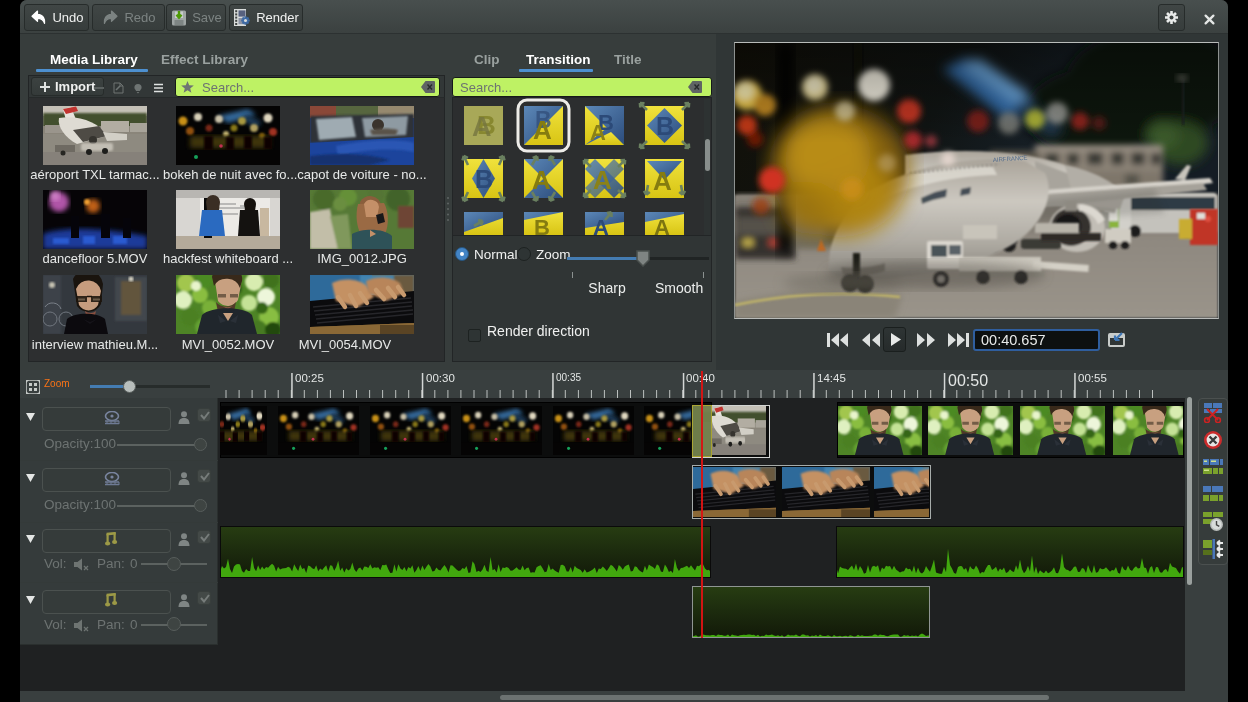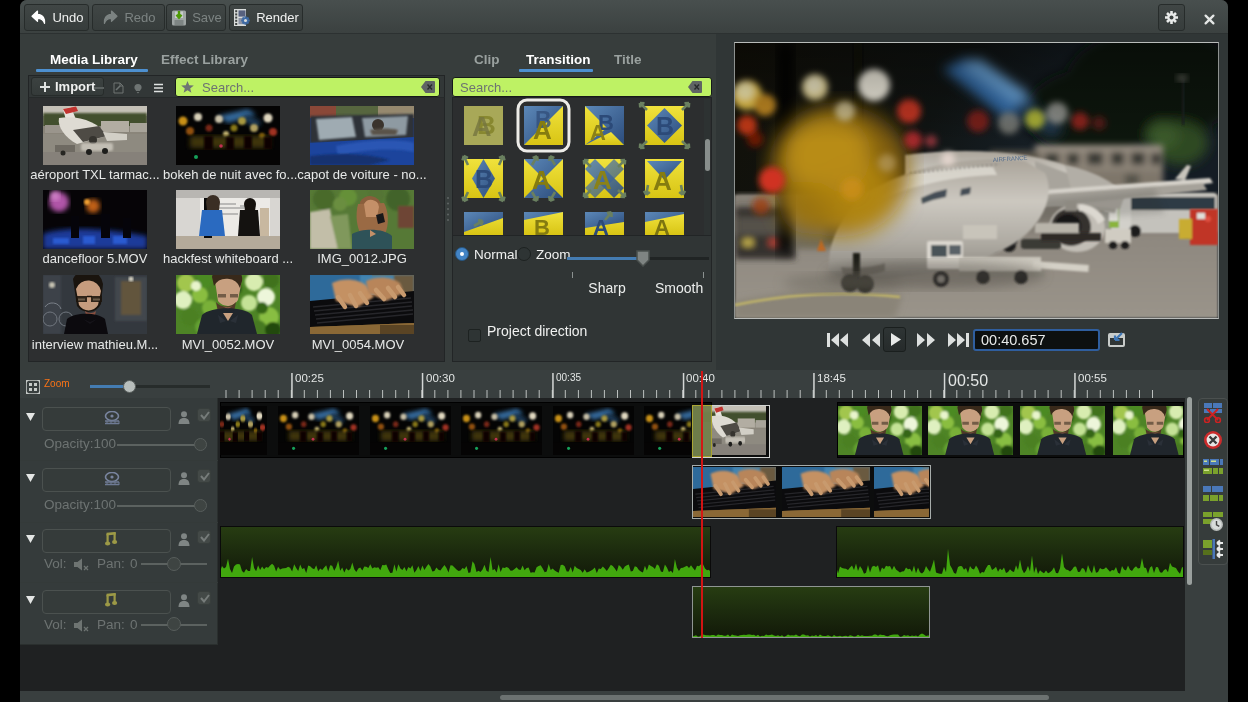--- a/index.html
+++ b/index.html
@@ -346,21 +346,21 @@
       <use href="#t-0054"></use>
     </svg>
 <div class="mlabel" style="left:30px;top:167px">aéroport TXL tarmac...</div>
 <div class="mlabel" style="left:163px;top:167px">bokeh de nuit avec fo...</div>
 <div class="mlabel" style="left:297px;top:167px">capot de voiture - no...</div>
 <div class="mlabel" style="left:30px;top:251px">dancefloor 5.MOV</div>
 <div class="mlabel" style="left:163px;top:251px">hackfest whiteboard ...</div>
 <div class="mlabel" style="left:297px;top:251px">IMG_0012.JPG</div>
 <div class="mlabel" style="left:30px;top:337px">interview mathieu.M...</div>
 <div class="mlabel" style="left:163px;top:337px">MVI_0052.MOV</div>
-<div class="mlabel" style="left:293px;top:337px">MVI_0054.MOV</div>
+<div class="mlabel" style="left:280px;top:337px">MVI_0054.MOV</div>
 
 <div id="mpanel"></div>
 <div id="mlower"></div>
 <div class="tab" style="left:474px;top:52px">Clip</div>
 <div class="tab act" style="left:526px;top:52px">Transition</div>
 <div class="tabline" style="left:519px;top:69px;width:74px"></div>
 <div class="tab" style="left:614px;top:52px">Title</div>
 <div class="entry" style="left:452px;top:77px;width:260px;height:20px;line-height:19px;padding-left:7px">Search...</div>
 <svg class="abs" style="left:688px;top:81px" width="14" height="12" viewBox="0 0 14 12">
       <path d="M4.5 0 H13 a1 1 0 0 1 1 1 V11 a1 1 0 0 1 -1 1 H4.5 L0 6 Z" fill="#5f6564"></path>
@@ -481,21 +481,21 @@
 <div class="abs" style="left:567px;top:257px;width:72px;height:2.5px;background:#447cb2"></div>
 <div class="abs" style="left:645px;top:257px;width:64px;height:2.5px;background:#202424"></div>
 <svg class="abs" style="left:635px;top:250px" width="16" height="17" viewBox="0 0 16 17">
       <path d="M2 1 H14 V10 L8 16 L2 10 Z" fill="#7e8482" stroke="#4a504e" stroke-width="1.5"></path>
     </svg>
 <div class="abs" style="left:572px;top:272px;width:1px;height:6px;background:#8b9190"></div>
 <div class="abs" style="left:703px;top:272px;width:1px;height:6px;background:#8b9190"></div>
 <div class="abs" style="left:587px;top:280px;width:40px;text-align:center;color:#eceeed;font-size:14px">Sharp</div>
 <div class="abs" style="left:655px;top:280px;width:55px;text-align:left;color:#eceeed;font-size:14px">Smooth</div>
 <div class="abs" style="left:468px;top:329px;width:13px;height:13px;background:#2e3434;border:1px solid #1d2221;border-radius:2px"></div>
-<div class="abs" style="left:487px;top:323px;color:#f0f1f0;font-size:14px">Project direction</div>
+<div class="abs" style="left:487px;top:323px;color:#f0f1f0;font-size:14px">Render direction</div>
 
 <svg class="abs" style="left:446px;top:196px" width="4" height="26" viewBox="0 0 4 26">
       <g fill="#5c6261">
         <circle cx="2" cy="2" r="1.1"></circle>
         <circle cx="2" cy="7.5" r="1.1"></circle>
         <circle cx="2" cy="13" r="1.1"></circle>
         <circle cx="2" cy="18.5" r="1.1"></circle>
         <circle cx="2" cy="24" r="1.1"></circle>
       </g>
     </svg>
@@ -848,21 +848,21 @@
       <rect x="532.2" y="3" width="1.5" height="25" fill="#d4d7d6"></rect>
       <rect x="662.8" y="3" width="1.5" height="25" fill="#d4d7d6"></rect>
       <rect x="793.2" y="3" width="1.5" height="25" fill="#d4d7d6"></rect>
       <rect x="923.8" y="3" width="1.5" height="25" fill="#d4d7d6"></rect>
       <rect x="1054.2" y="3" width="1.5" height="25" fill="#d4d7d6"></rect>
     </svg>
 <div class="abs" style="left:295px;top:372px;color:#e3e6e5;font-size:11.5px">00:25</div>
     <div class="abs" style="left:426px;top:372px;color:#e3e6e5;font-size:11.5px">00:30</div>
     <div class="abs" style="left:556px;top:372px;color:#e3e6e5;font-size:10px">00:35</div>
     <div class="abs" style="left:686px;top:372px;color:#e3e6e5;font-size:11.5px">00:40</div>
-    <div class="abs" style="left:817px;top:372px;color:#e3e6e5;font-size:11.5px">18:45</div>
+    <div class="abs" style="left:817px;top:372px;color:#e3e6e5;font-size:11.5px">14:45</div>
     <div class="abs" style="left:948px;top:372px;color:#e3e6e5;font-size:16px">00:50</div>
     <div class="abs" style="left:1078px;top:372px;color:#e3e6e5;font-size:11.5px">00:55</div>
 
 <svg class="abs" style="left:220px;top:525.5px" width="491" height="52" viewBox="0 0 491 52">
       <defs>
         <linearGradient id="ag1" x1="0" y1="0" x2="0" y2="1">
           <stop offset="0" stop-color="#273d12"></stop>
           <stop offset=".6" stop-color="#1a270d"></stop>
           <stop offset="1" stop-color="#121908"></stop>
         </linearGradient>

